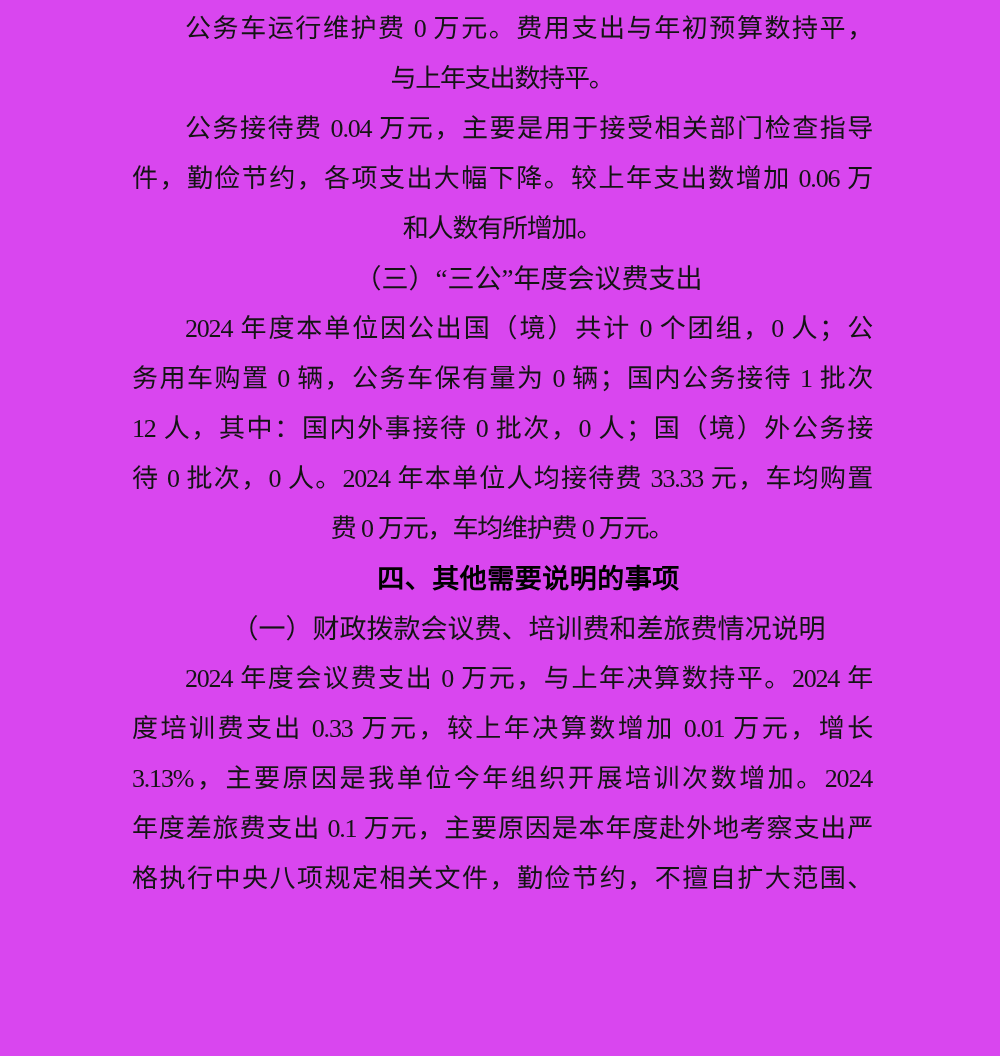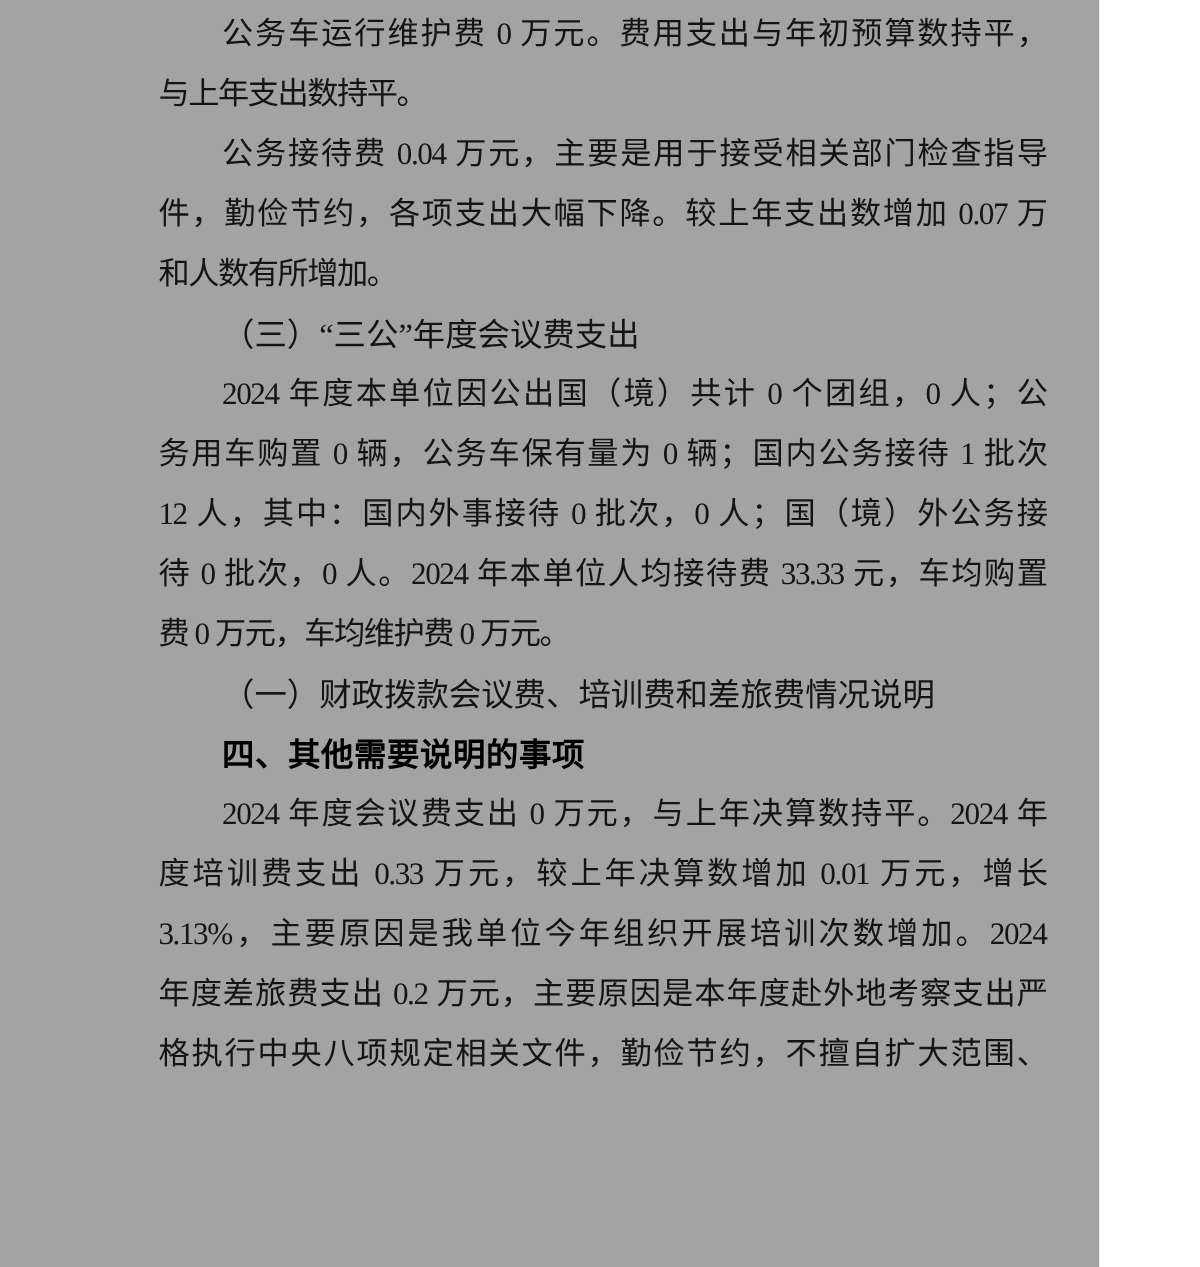--- a/index.html
+++ b/index.html
@@ -2,39 +2,39 @@
 <html lang="zh-CN"><head>
 <meta charset="utf-8">
 <style>
   html, body {
     margin: 0;
     padding: 0;
     background: #ffffff;
   }
   .page {
     position: relative;
-    width: 916px;
+    width: 1000px;
     height: 1056px;
-    background: #a3a3a3;
+    background: #d946ef;
     overflow: hidden;
     color: #141414;
     font-family: "Liberation Serif", "DejaVu Serif", serif;
   }
   .text-block {
     position: absolute;
     left: 132px;
     top: 4px;
     width: 740px;
   }
   .line {
     height: 50px;
     line-height: 50px;
     font-size: 26px;
     letter-spacing: -1.2px;
-    text-align: left;
+    text-align: center;
     white-space: normal;
   }
   .line.indent {
     text-indent: 53px;
   }
   .line.justify {
     text-align: justify;
     text-align-last: justify;
     text-justify: inter-character;
   }
@@ -52,29 +52,29 @@
   }
 </style>
 </head>
 <body>
 
 <div class="page">
   <div class="text-block" id="text-block">
       <div class="line body indent justify">公务车运行维护费 0 万元。费用支出与年初预算数持平，</div>
       <div class="line body">与上年支出数持平。</div>
       <div class="line body indent justify">公务接待费 0.04 万元，主要是用于接受相关部门检查指导</div>
-      <div class="line body justify">件，勤俭节约，各项支出大幅下降。较上年支出数增加 0.07 万</div>
+      <div class="line body justify">件，勤俭节约，各项支出大幅下降。较上年支出数增加 0.06 万</div>
       <div class="line body">和人数有所增加。</div>
       <div class="line kaiti indent">（三）“三公”年度会议费支出</div>
       <div class="line body indent justify">2024 年度本单位因公出国（境）共计 0 个团组，0 人；公</div>
       <div class="line body justify">务用车购置 0 辆，公务车保有量为 0 辆；国内公务接待 1 批次</div>
       <div class="line body justify">12 人，其中：国内外事接待 0 批次，0 人；国（境）外公务接</div>
       <div class="line body justify">待 0 批次，0 人。2024 年本单位人均接待费 33.33 元，车均购置</div>
       <div class="line body">费 0 万元，车均维护费 0 万元。</div>
+      <div class="line heading indent">四、其他需要说明的事项</div>
       <div class="line kaiti indent">（一）财政拨款会议费、培训费和差旅费情况说明</div>
-      <div class="line heading indent">四、其他需要说明的事项</div>
       <div class="line body indent justify">2024 年度会议费支出 0 万元，与上年决算数持平。2024 年</div>
       <div class="line body justify">度培训费支出 0.33 万元，较上年决算数增加 0.01 万元，增长</div>
       <div class="line body justify">3.13%，主要原因是我单位今年组织开展培训次数增加。2024</div>
-      <div class="line body justify">年度差旅费支出 0.2 万元，主要原因是本年度赴外地考察支出严</div>
+      <div class="line body justify">年度差旅费支出 0.1 万元，主要原因是本年度赴外地考察支出严</div>
       <div class="line body justify">格执行中央八项规定相关文件，勤俭节约，不擅自扩大范围、</div>
     </div>
 </div>
 
 </body></html>

